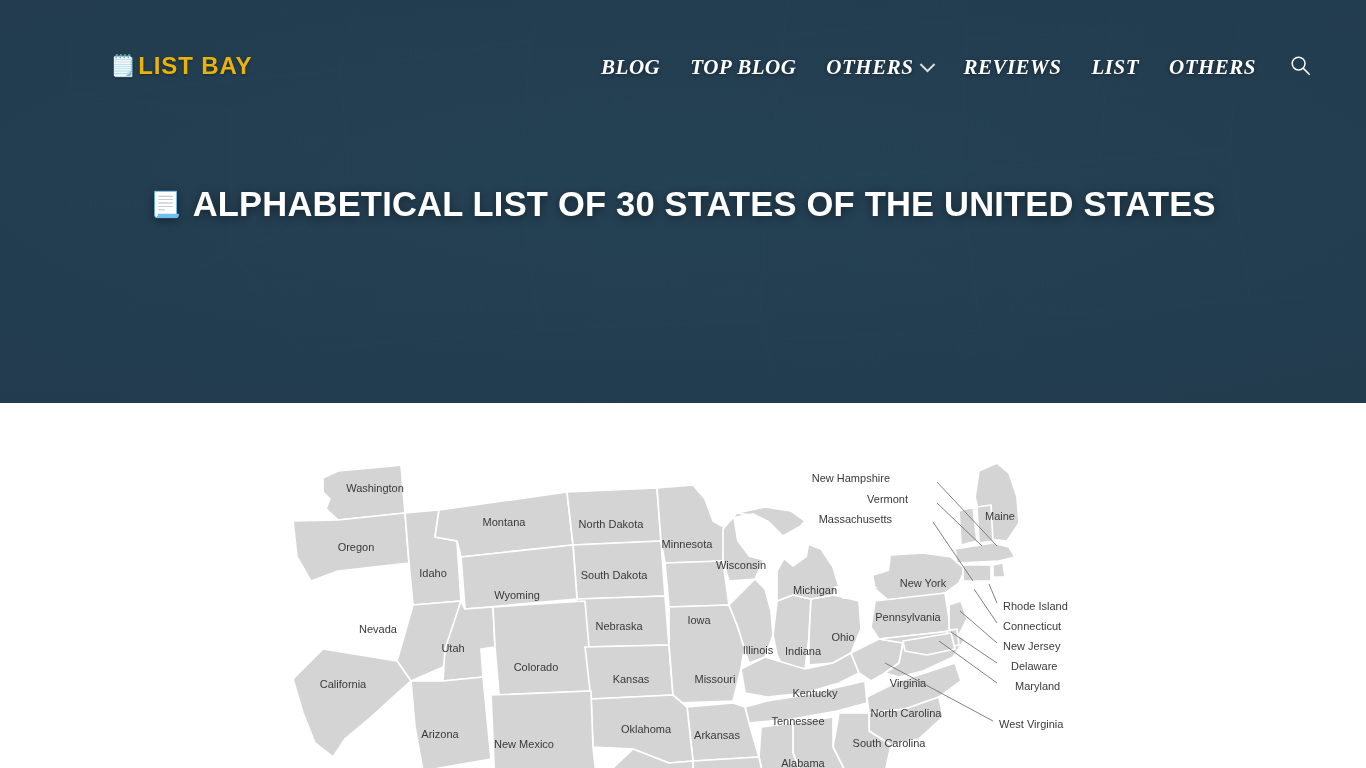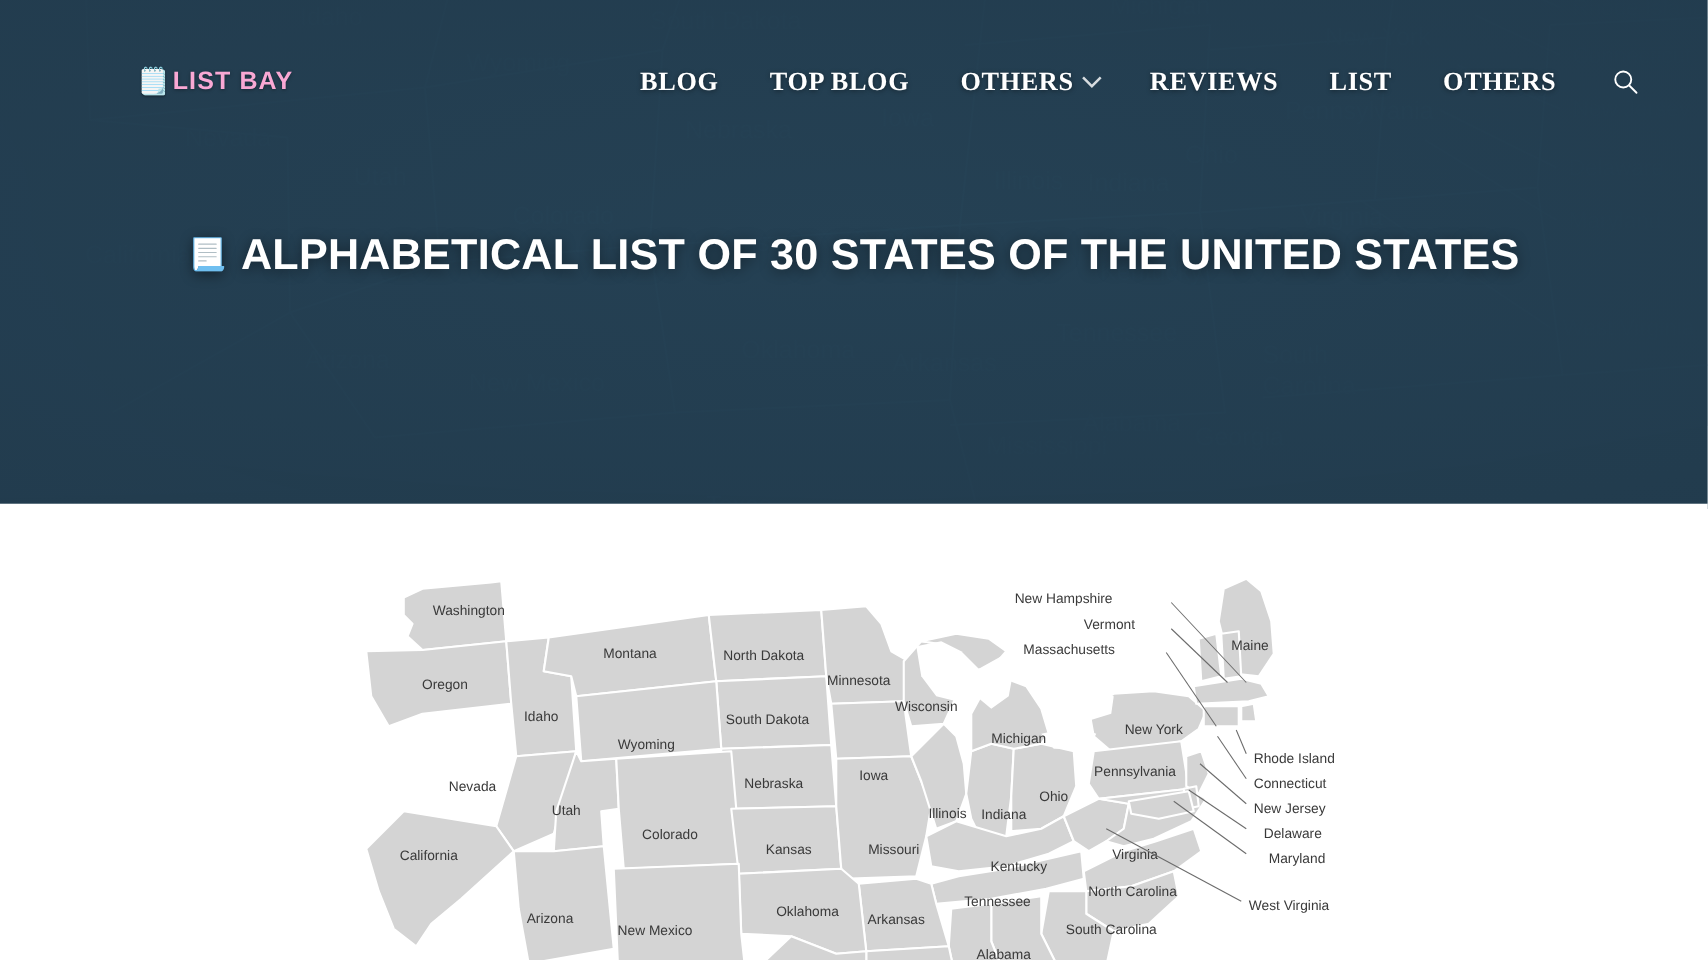--- a/index.html
+++ b/index.html
@@ -58,34 +58,35 @@
     margin-top: -3px;
   }
   .brand-icon {
     font-size: 21px;
     line-height: 1;
     display: inline-block;
     margin-right: 1px;
     filter: drop-shadow(0 1px 1px rgba(0,0,0,.4));
   }
   .brand-text {
-    color: #f9a8d4;
-    font-size: 20px;
+    color: #eab308;
+    font-size: 24px;
     font-weight: 700;
     letter-spacing: .9px;
     font-family: "Liberation Sans", sans-serif;
     text-shadow: 0 1px 3px rgba(0,0,0,.35);
     white-space: nowrap;
   }
   .nav-spacer { flex: 1 1 auto; }
   .nav-menu {
     display: flex;
-    align-items: center;
-    gap: 11px;
+    align-items: flex-end;
+    gap: 0px;
     margin-top: -3px;
+    font-style: italic;
   }
   .nav-item {
     position: relative;
     display: flex;
     align-items: center;
     gap: 9px;
     padding: 6px 15px;
     color: #ffffff;
     font-family: "Liberation Serif", serif;
     font-size: 21px;

